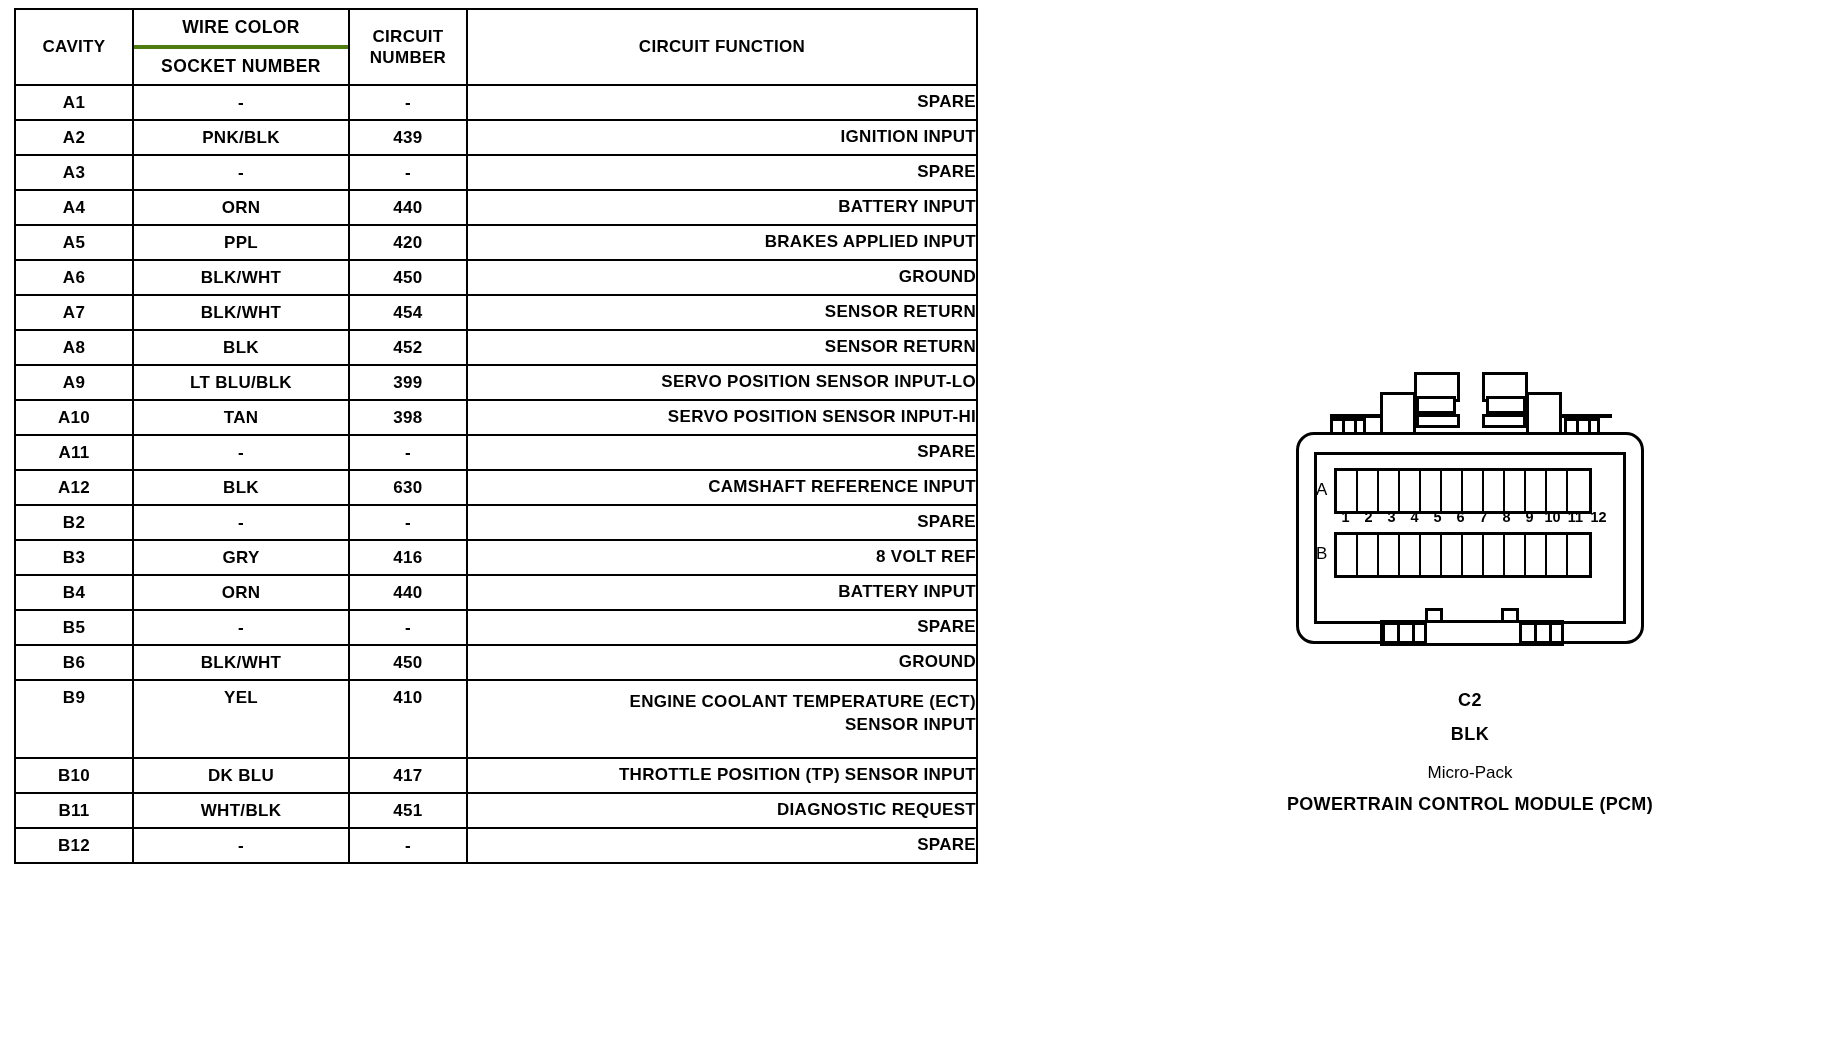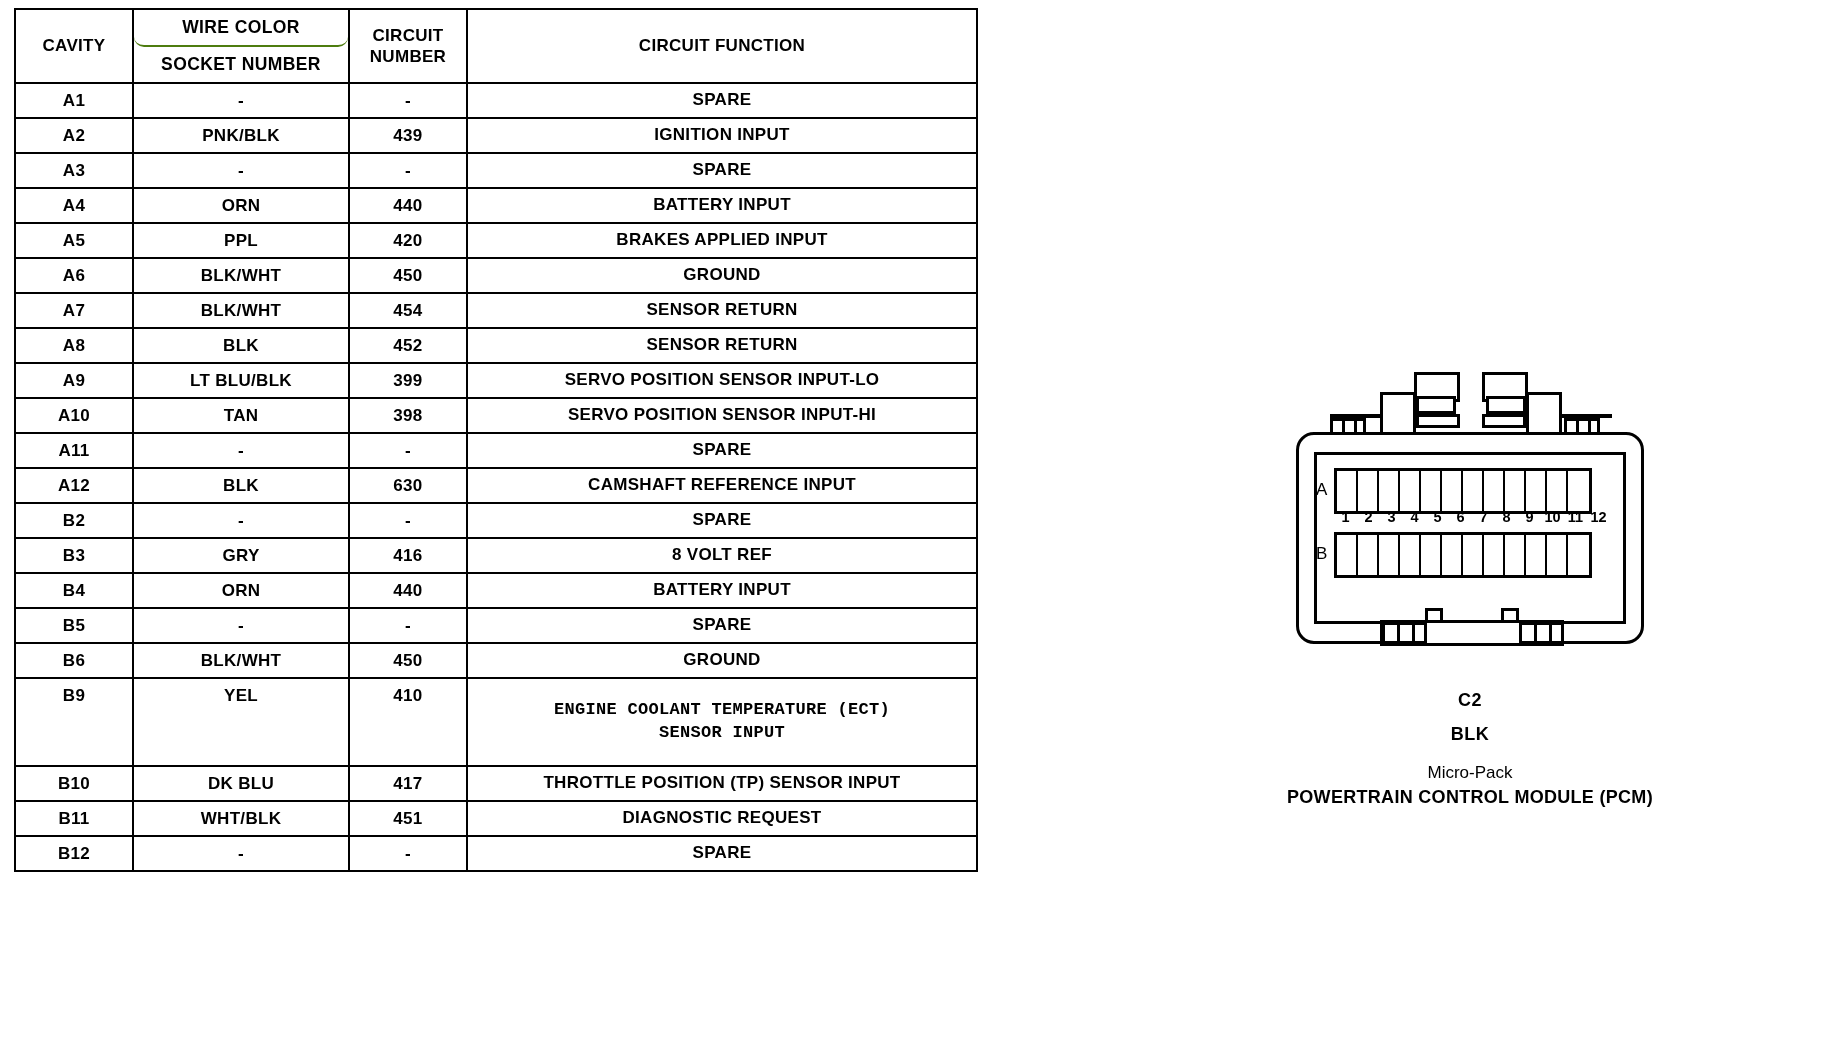--- a/index.html
+++ b/index.html
@@ -56,55 +56,54 @@
     vertical-align: top;
   }
   .hdr-wire-top, .hdr-wire-bot {
     display: flex;
     align-items: center;
     justify-content: center;
     height: 35px;
     font-size: 17.5px;
     letter-spacing: 0.4px;
   }
-  .hdr-wire-top { border-bottom: 2px solid #4d7c0f; border-radius: 10px; }
+  .hdr-wire-top { border-bottom: 4px solid #4d7c0f; }
   .hdr-circuit {
     vertical-align: middle;
     height: 72px;
     line-height: 1.25;
     font-size: 17.5px;
   }
   .hdr-function {
     vertical-align: middle;
     height: 72px;
     font-size: 17.5px;
     letter-spacing: 0.4px;
   }
 
   td.c-cavity, td.c-wire, td.c-circuit {
     text-align: center;
     vertical-align: middle;
     height: 33px;
   }
   td.c-function {
-    text-align: center;
+    text-align: right;
     vertical-align: middle;
     padding-left: 12px;
     height: 33px;
     line-height: 1.35;
   }
   tr.tall td { height: 66px; }
   tr.tall td.c-cavity, tr.tall td.c-wire, tr.tall td.c-circuit {
     vertical-align: top;
     padding-top: 7px;
   }
   tr.tall td.c-function {
     vertical-align: top;
-    padding-top: 20px;
-    font-family: Liberation Mono, monospace;
+    padding-top: 10px;
   }
   .fn-line { display: block; }
 
   
   #connector-panel {
     position: absolute;
     left: 1120px;
     top: 370px;
     width: 700px;
     text-align: center;
@@ -251,21 +250,21 @@
   }
   #connector-caption .cap-blk {
     font-size: 18px;
     font-weight: bold;
     letter-spacing: 0.5px;
     margin-bottom: 21px;
   }
   #connector-caption .cap-micro {
     font-size: 17px;
     font-weight: normal;
-    margin-bottom: 7px;
+    margin-bottom: 14px;
   }
   #connector-caption .cap-pcm {
     font-size: 18px;
     font-weight: bold;
     letter-spacing: 0.3px;
     white-space: nowrap;
   }
 </style>
 </head>
 <body>

